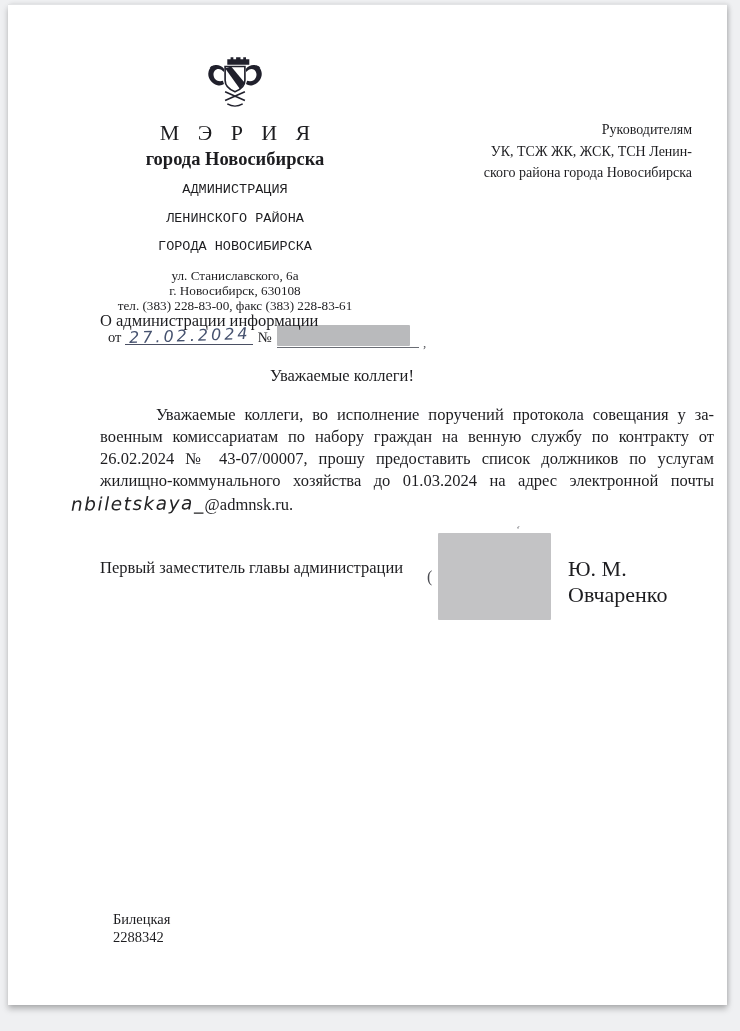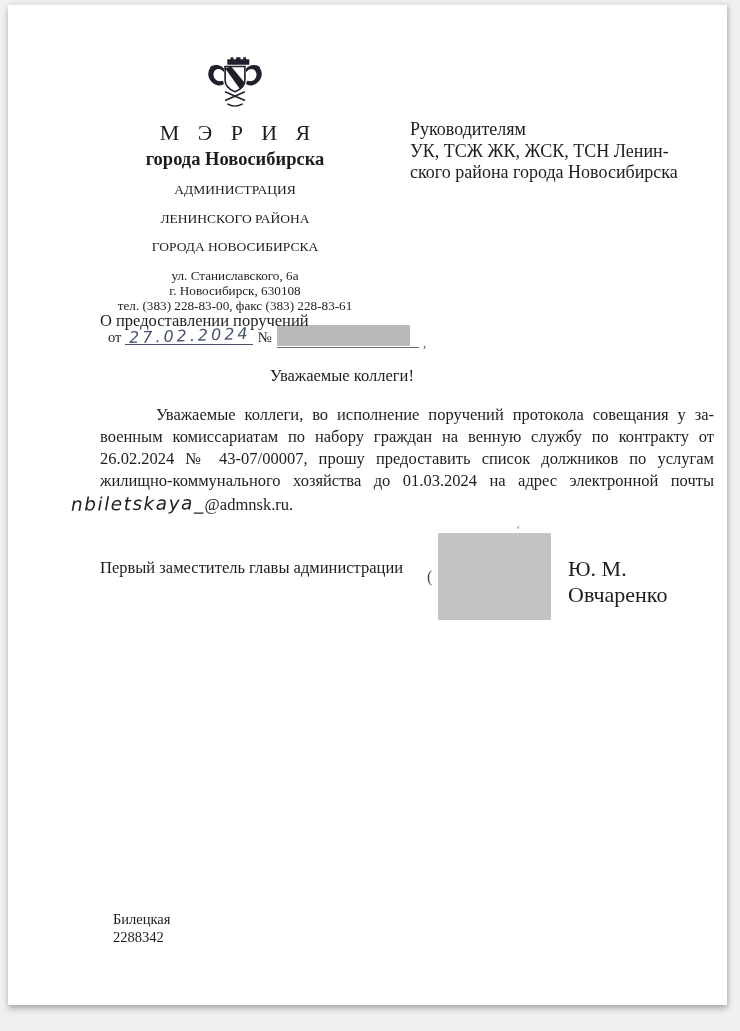--- a/index.html
+++ b/index.html
@@ -19,21 +19,21 @@
   }
   
   .letterhead{
     position:absolute;left:92px;top:46px;width:270px;
     text-align:center;line-height:1.12;
   }
   .emblem{display:block;margin:0 auto 6px auto;}
   .org-title{font-weight:normal;font-size:22px;letter-spacing:7px;padding-left:7px;}
   .org-city{font-weight:bold;font-size:18.5px;margin-top:3px;}
   .org-sub{font-size:13.5px;line-height:14.5px;margin-top:3px;}
-  .org-sub div{margin-top:14px;}
+  .org-sub div{margin-top:14px;font-family:Liberation Mono, monospace;}
   .addr{font-size:13.2px;line-height:15px;margin-top:13px;}
   
   .ref-line{
     margin-top:9px;text-align:left;margin-left:8px;
     font-size:14.5px;white-space:nowrap;
   }
   .date-slot{
     display:inline-block;width:128px;margin:0 4px;
     border-bottom:1.6px solid #4a4f63;text-align:center;vertical-align:bottom;
   }
@@ -47,21 +47,21 @@
     border-bottom:1.4px solid #6a6d75;vertical-align:bottom;position:relative;top:3px;
   }
   .num-redaction{
     display:block;height:21px;width:133px;margin-bottom:1px;
     background:#b9babc;border-radius:1px;
   }
   .num-comma{position:absolute;right:-7px;bottom:-4px;font-size:13px;color:#55565c;}
   
   .recipient{
     position:absolute;left:402px;top:114px;width:282px;
-    text-align:left;font-size:18px;line-height:21.5px;
+    text-align:right;font-size:14px;line-height:21.5px;
   }
   
   .subject{position:absolute;left:92px;top:306px;font-size:16.5px;}
   .salutation{position:absolute;left:0;top:361px;width:668px;text-align:center;font-size:16.5px;font-family:Liberation Serif, serif;}
   
   .body-text{position:absolute;left:92px;top:399px;width:614px;font-size:16.5px;}
   .body-line{
     text-align:justify;text-align-last:justify;
     line-height:22px;white-space:normal;
   }
@@ -128,21 +128,21 @@
       <span>от</span><span class="date-slot"><span class="hand-date">27.02.2024</span></span><span>№</span><span class="num-slot"><span class="num-redaction"></span><span class="num-comma">,</span></span>
     </div>
   </div>
 
   <div class="recipient">
     <div>Руководителям</div>
     <div>УК, ТСЖ ЖК, ЖСК, ТСН Ленин-</div>
     <div>ского района города Новосибирска</div>
   </div>
 
-  <div class="subject">О предоставлении поручений</div>
+  <div class="subject">О администрации информации</div>
   <div class="salutation">Уважаемые коллеги!</div>
 
   <div class="body-text">
     <div class="body-line first">Уважаемые коллеги,  во исполнение поручений протокола совещания у за-</div>
     <div class="body-line">военным комиссариатам по набору граждан на венную службу по контракту от</div>
     <div class="body-line">26.02.2024 № 43-07/00007, прошу предоставить список должников по услугам</div>
     <div class="body-line">жилищно-коммунального хозяйства до 01.03.2024 на адрес электронной почты</div>
     <div class="email-line">
       <span class="hand-email">nbiletskaya_</span><span class="email-printed">@admnsk.ru.</span>
     </div>

